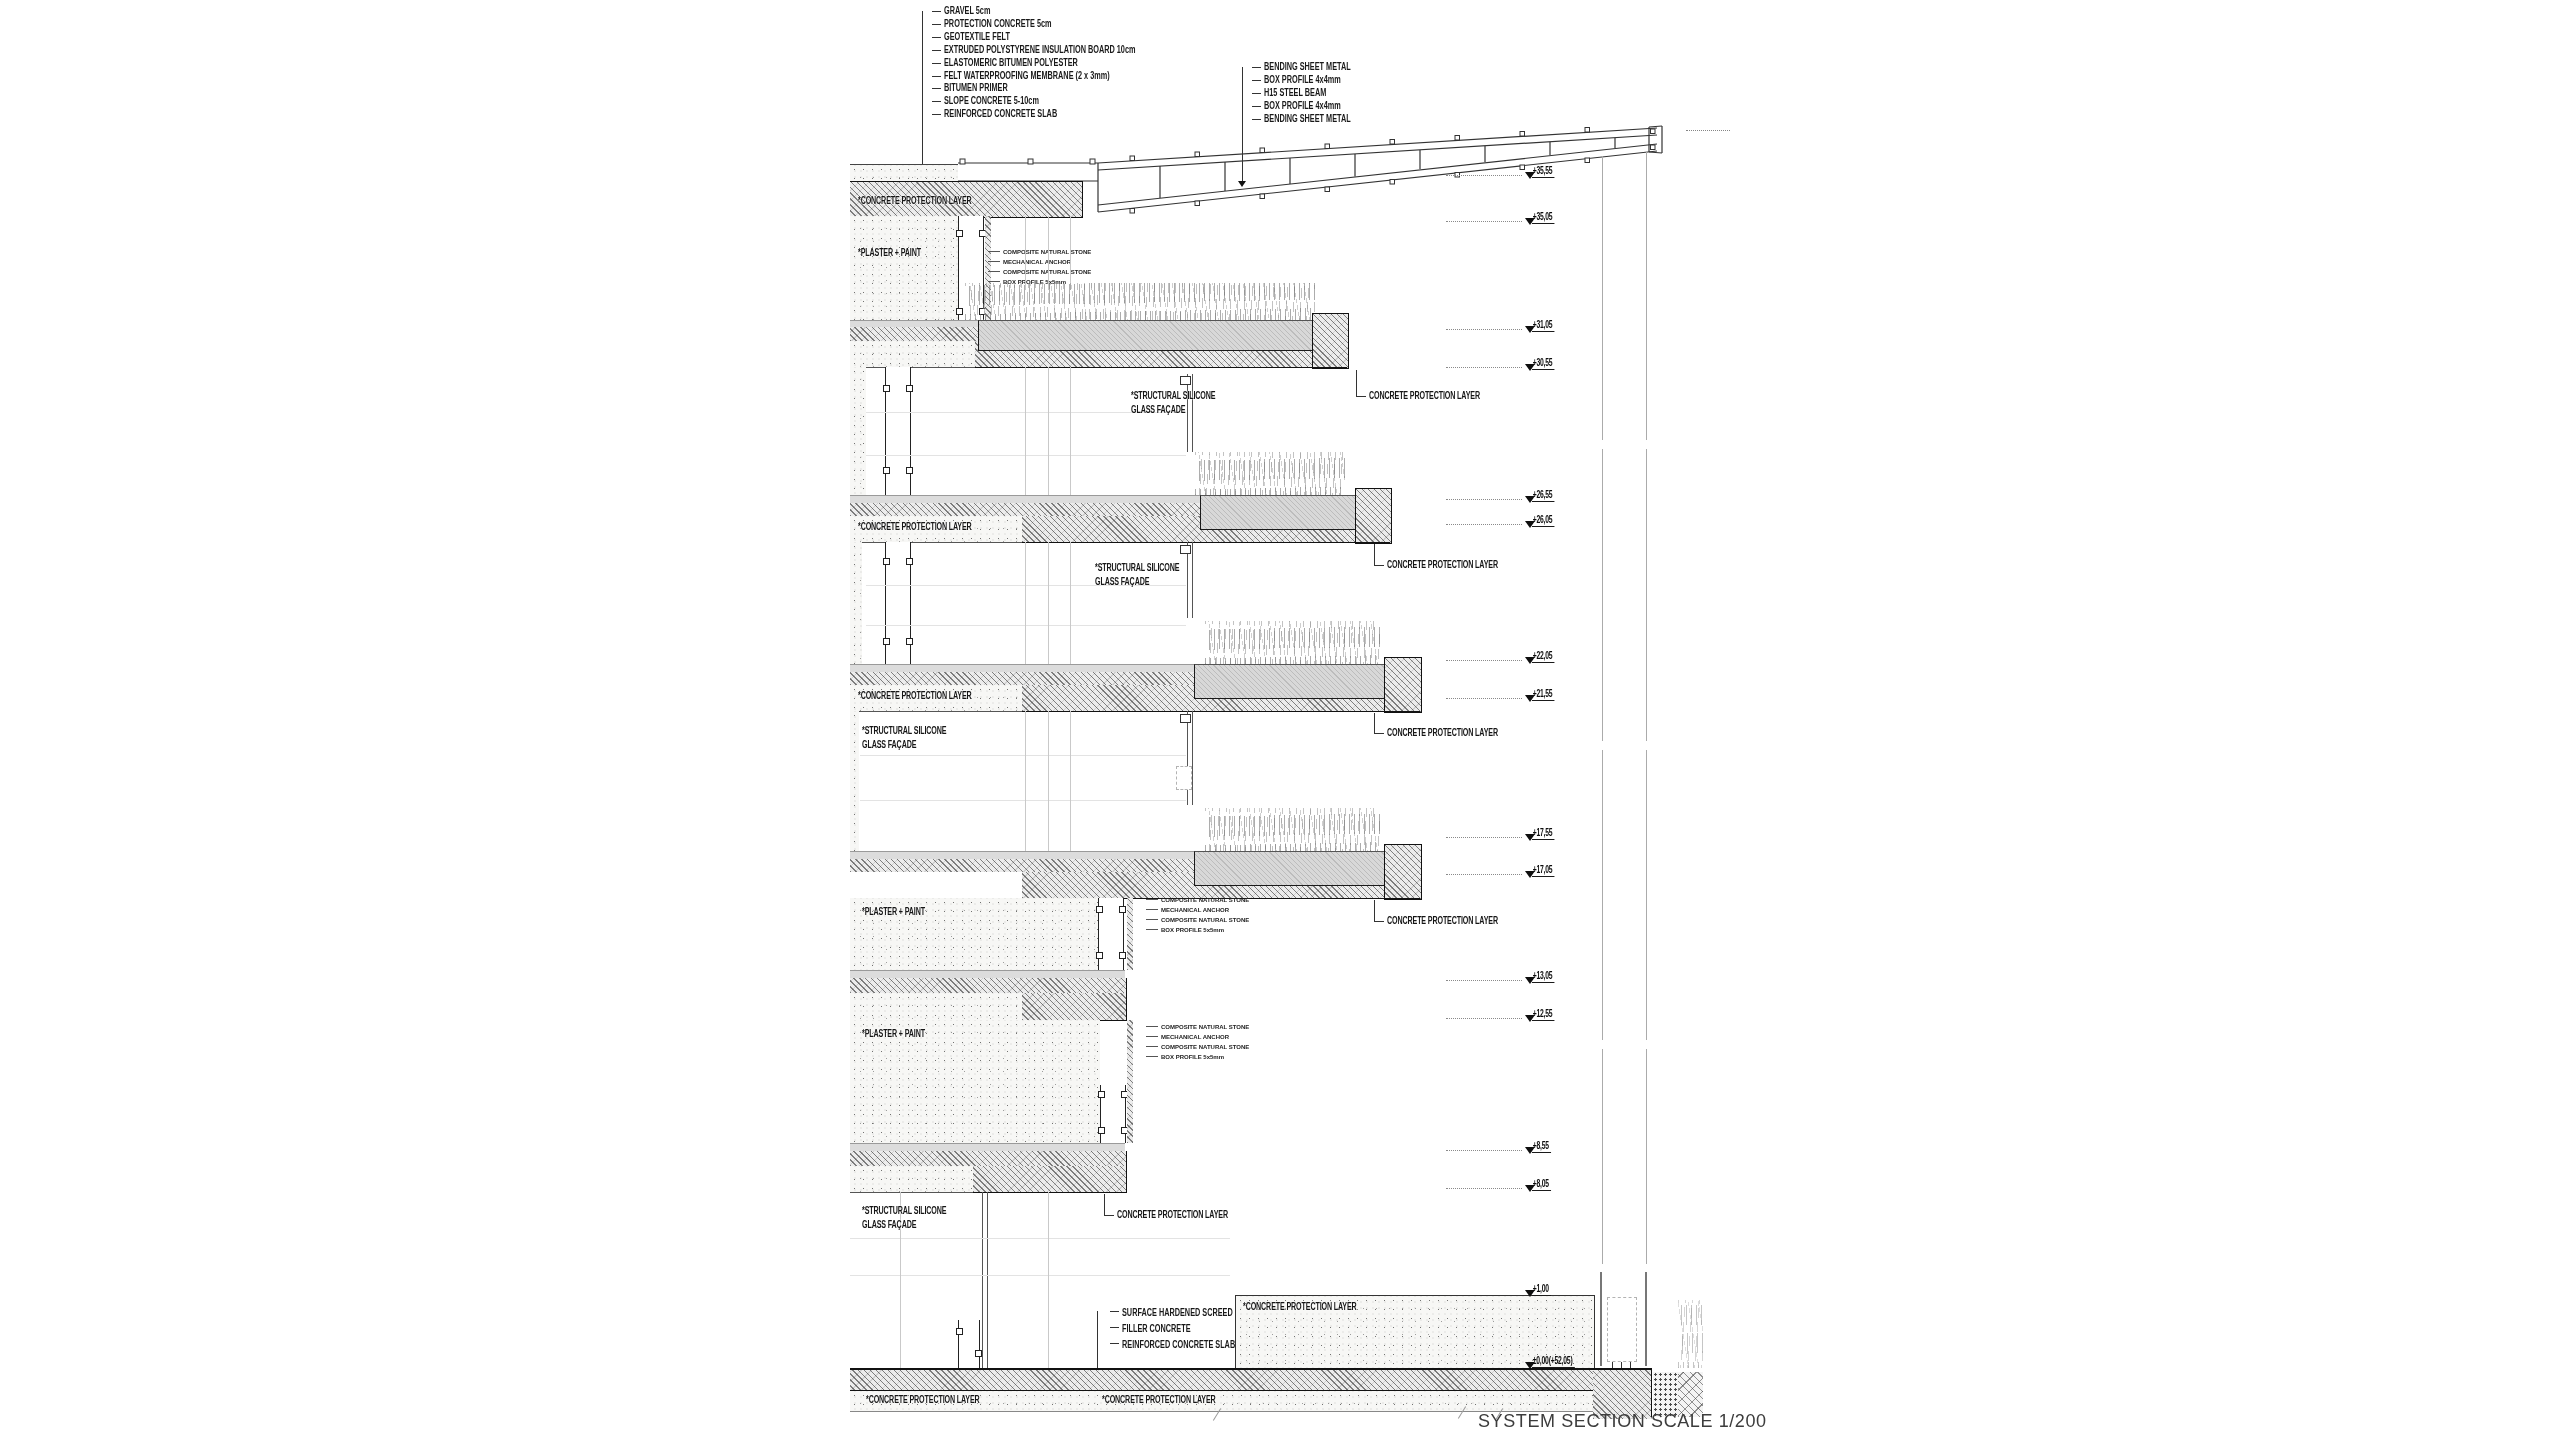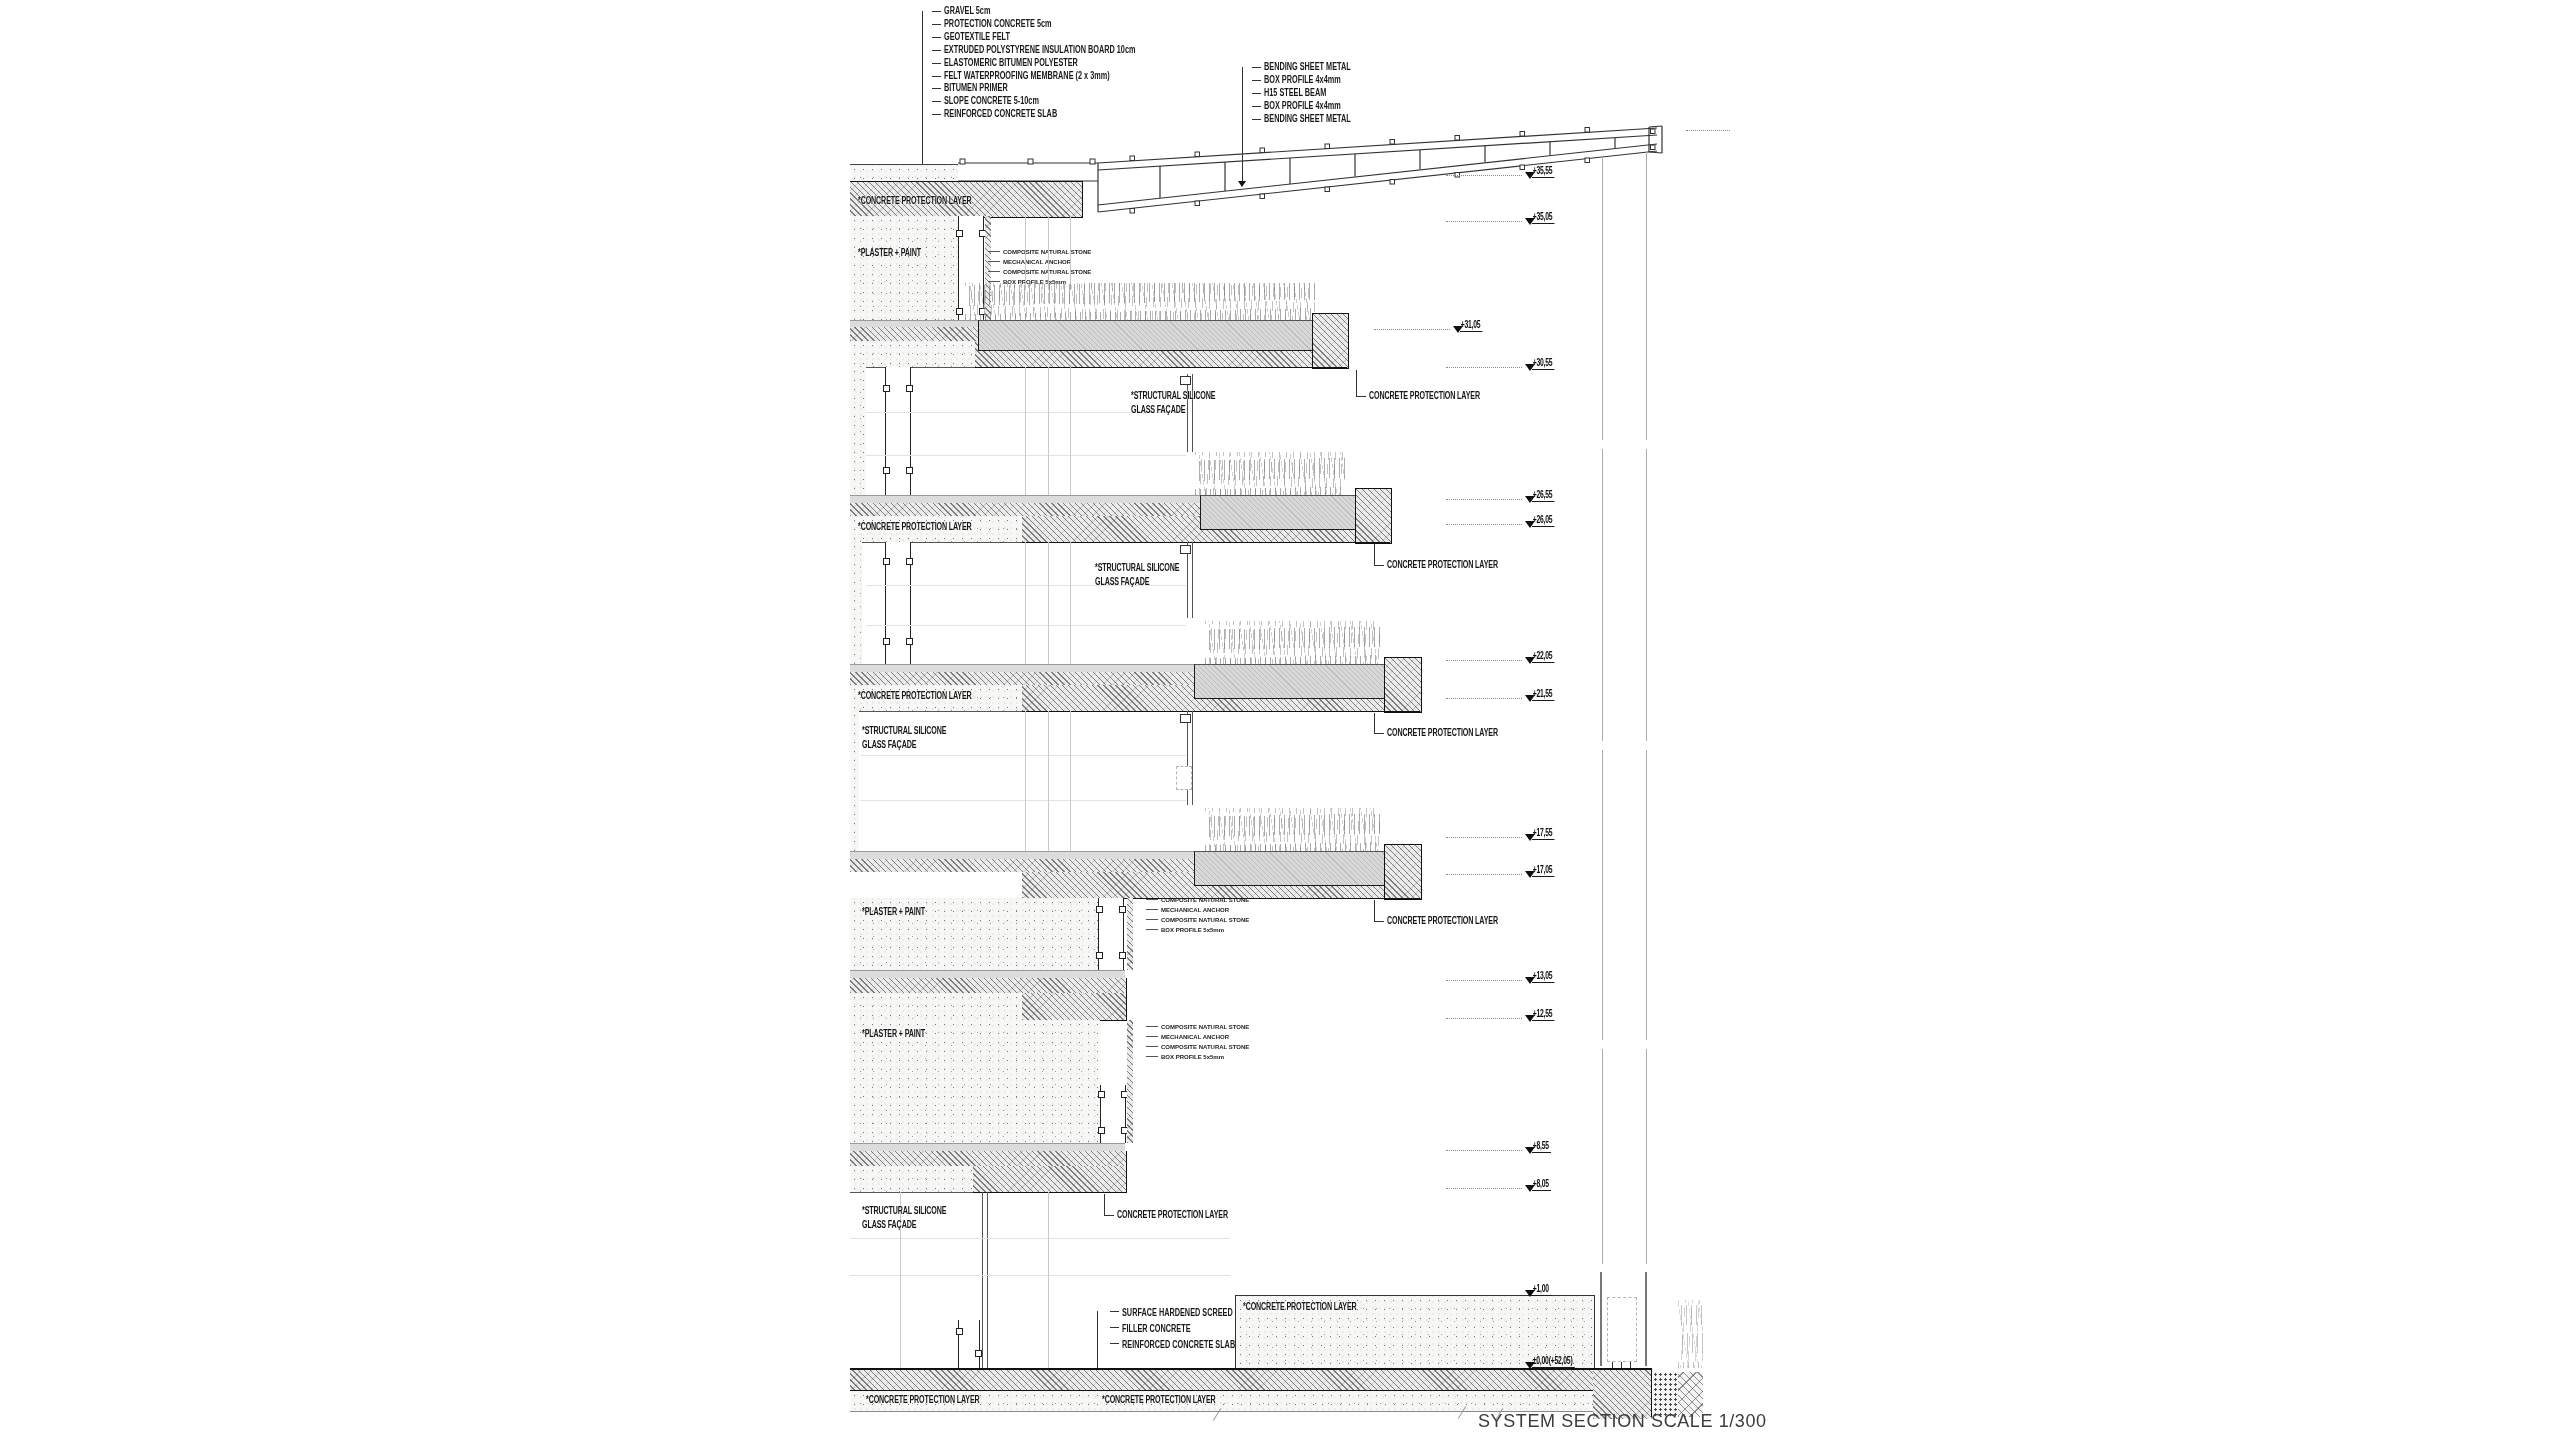--- a/index.html
+++ b/index.html
@@ -368,28 +368,28 @@
 <div class="vline-dk" style="left:1651px;top:1368px;height:49px"></div>
 <div class="dotsgrid" style="left:1653px;top:1372px;width:25px;height:45px"></div>
 <div class="basket" style="left:1678px;top:1372px;width:25px;height:45px"></div>
 <div class="grass" style="left:1678px;top:1300px;width:25px;height:68px;opacity:.7"></div>
 <div class="slash" style="left:1210px;top:1414px"></div>
 <div class="slash" style="left:1455px;top:1412px"></div>
 <div class="slash" style="left:1492px;top:1414px"></div>
 
 <div class="elev" style="left:1520px;top:160px"><span class="ev t">+35,55</span><span class="earr"></span><span class="edot"></span></div>
 <div class="elev" style="left:1520px;top:206px"><span class="ev t">+35,05</span><span class="earr"></span><span class="edot"></span></div>
-<div class="elev" style="left:1448px;top:314px"><span class="ev t">+31,05</span><span class="earr"></span><span class="edot"></span></div>
+<div class="elev" style="left:1520px;top:314px"><span class="ev t">+31,05</span><span class="earr"></span><span class="edot"></span></div>
 <div class="elev" style="left:1520px;top:352px"><span class="ev t">+30,55</span><span class="earr"></span><span class="edot"></span></div>
 <div class="elev" style="left:1520px;top:484px"><span class="ev t">+26,55</span><span class="earr"></span><span class="edot"></span></div>
 <div class="elev" style="left:1520px;top:509px"><span class="ev t">+26,05</span><span class="earr"></span><span class="edot"></span></div>
 <div class="elev" style="left:1520px;top:645px"><span class="ev t">+22,05</span><span class="earr"></span><span class="edot"></span></div>
 <div class="elev" style="left:1520px;top:683px"><span class="ev t">+21,55</span><span class="earr"></span><span class="edot"></span></div>
 <div class="elev" style="left:1520px;top:822px"><span class="ev t">+17,55</span><span class="earr"></span><span class="edot"></span></div>
 <div class="elev" style="left:1520px;top:859px"><span class="ev t">+17,05</span><span class="earr"></span><span class="edot"></span></div>
 <div class="elev" style="left:1520px;top:965px"><span class="ev t">+13,05</span><span class="earr"></span><span class="edot"></span></div>
 <div class="elev" style="left:1520px;top:1003px"><span class="ev t">+12,55</span><span class="earr"></span><span class="edot"></span></div>
 <div class="elev" style="left:1520px;top:1135px"><span class="ev t">+8,55</span><span class="earr"></span><span class="edot"></span></div>
 <div class="elev" style="left:1520px;top:1173px"><span class="ev t">+8,05</span><span class="earr"></span><span class="edot"></span></div>
 <div class="elev" style="left:1520px;top:1278px"><span class="ev t">+1,00</span><span class="earr"></span></div>
 <div class="elev" style="left:1520px;top:1350px"><span class="ev t">±0,00(+52,05)</span><span class="earr"></span></div>
 
-<div class="title" style="left:1478px;top:1411px">SYSTEM SECTION SCALE 1/300</div>
+<div class="title" style="left:1478px;top:1411px">SYSTEM SECTION SCALE 1/200</div>
 
 </body></html>

